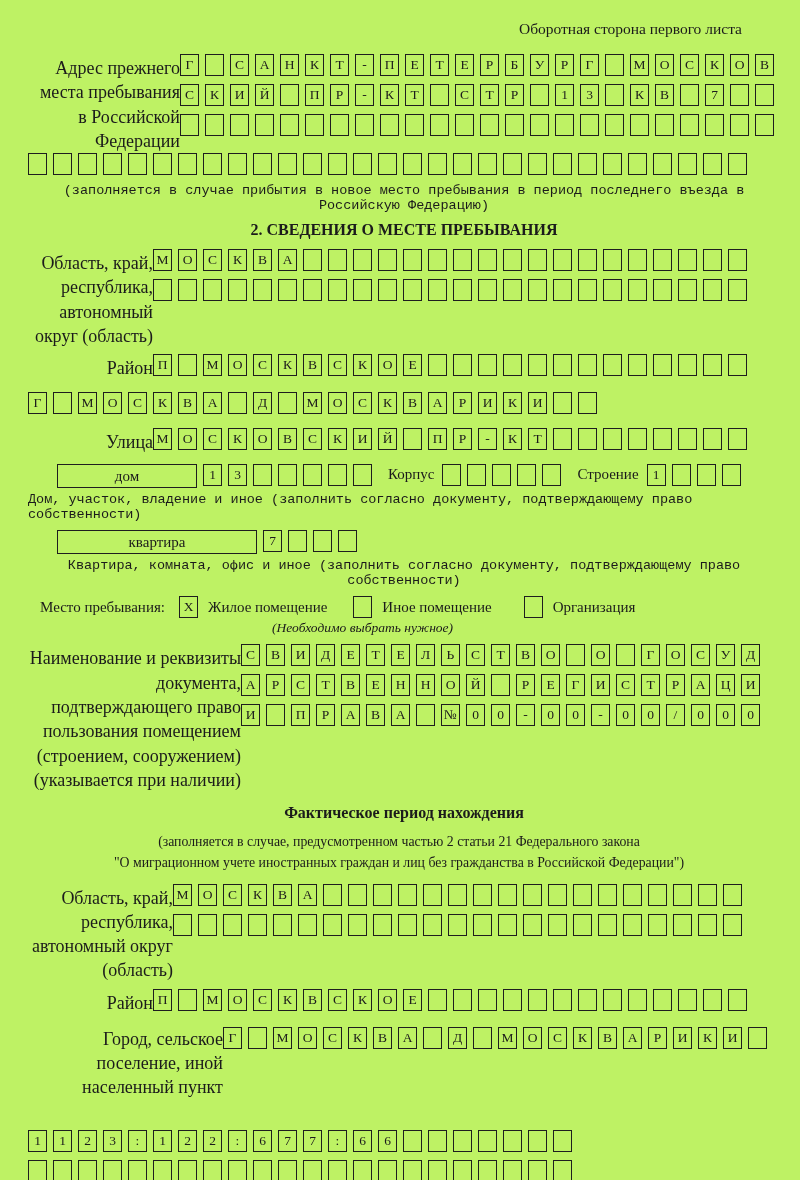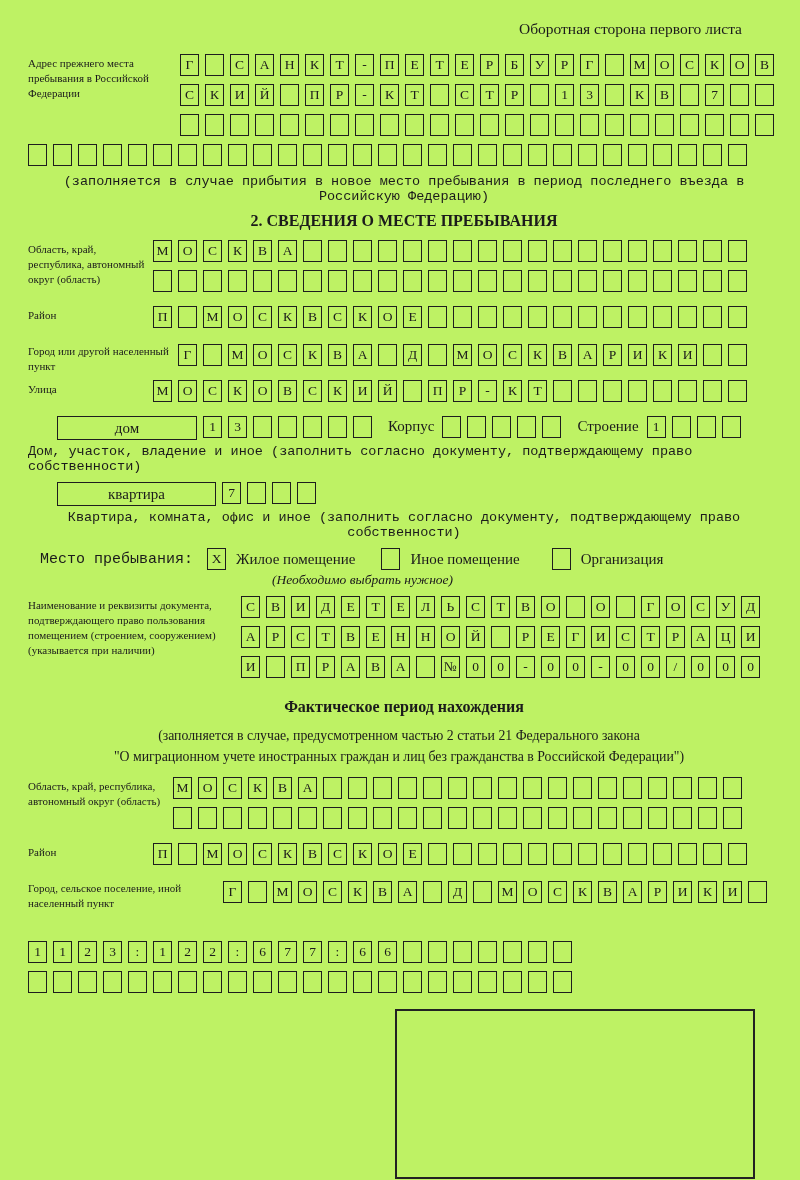--- a/index.html
+++ b/index.html
@@ -5,21 +5,21 @@
   * { margin:0; padding:0; box-sizing:border-box; }
   html,body { background:#ffffff; }
   .page {
     width:800px; height:1180px; overflow:hidden;
     background:#bef264; color:#1b1b1b;
     font-family:"Liberation Serif", serif;
     padding-left:28px; position:relative;
   }
   .hdr-note { padding:20px 58px 0 0; text-align:right; font-size:15.5px; margin-bottom:16px; }
   .frow { display:flex; }
-  .flabel { flex:none; font-size:11px; line-height:1.35; padding-top:2px; }
+  .flabel { flex:none; font-size:18px; line-height:1.35; padding-top:2px;text-align:right; }
   .crow { display:flex; margin-bottom:8px; }
   .cb {
     flex:none; width:19px; height:22px; margin-right:6px;
     border:1.7px solid #1e1e1e; display:flex; align-items:center; justify-content:center;
     font-size:13.5px; font-family:"Liberation Serif", serif;
   }
   .note { font-size:13.5px; text-align:center; margin:0 20px 8px 0;font-family:Liberation Mono, monospace; }
   .sec-title { text-align:center; font-weight:bold; font-size:16px; margin:6px 20px 10px 0; }
   .mb6 { margin-bottom:6px; }
   .namebox {
@@ -240,21 +240,20 @@
         <span class="cb"></span>
         <span class="cb"></span>
         <span class="cb"></span>
         <span class="cb"></span>
         <span class="cb"></span>
         <span class="cb"></span>
       </div>
   </div>
 
   <div class="frow mb6">
-    <div class="flabel" style="width:150px;">Город или другой населенный пункт</div>
     <div class="crow" style="padding-top:2px;">
         <span class="cb">Г</span>
         <span class="cb"></span>
         <span class="cb">М</span>
         <span class="cb">О</span>
         <span class="cb">С</span>
         <span class="cb">К</span>
         <span class="cb">В</span>
         <span class="cb">А</span>
         <span class="cb"></span>
@@ -328,32 +327,32 @@
     <div class="crow" style="margin-bottom:0;">
         <span class="cb">1</span>
         <span class="cb"></span>
         <span class="cb"></span>
         <span class="cb"></span>
       </div>
   </div>
   <div class="note" style="text-align:left;">Дом, участок, владение и иное (заполнить согласно документу, подтверждающему право собственности)</div>
 
   <div style="display:flex; margin:2px 0 4px 29px; align-items:flex-start;">
-    <div class="namebox" style="width:159px;">квартира</div>
+    <div class="namebox" style="width:200px;">квартира</div>
     <div class="crow" style="margin-bottom:0;">
         <span class="cb">7</span>
         <span class="cb"></span>
         <span class="cb"></span>
         <span class="cb"></span>
       </div>
   </div>
   <div class="note" style="text-align:center;">Квартира, комната, офис и иное (заполнить согласно документу, подтверждающему право собственности)</div>
 
   <div class="opt-row">
-    <span style="margin-right:14px;font-family:Liberation Mono, monospace;">Место пребывания:</span>
+    <span style="margin-right:14px;">Место пребывания:</span>
     <span class="cb">X</span>
     <span style="margin-right:26px;">Жилое помещение</span>
     <span class="cb"></span>
     <span style="margin-right:32px;">Иное помещение</span>
     <span class="cb"></span>
     <span>Организация</span>
   </div>
   <div class="small-note-left">(Необходимо выбрать нужное)</div>
 
   <div class="frow">

